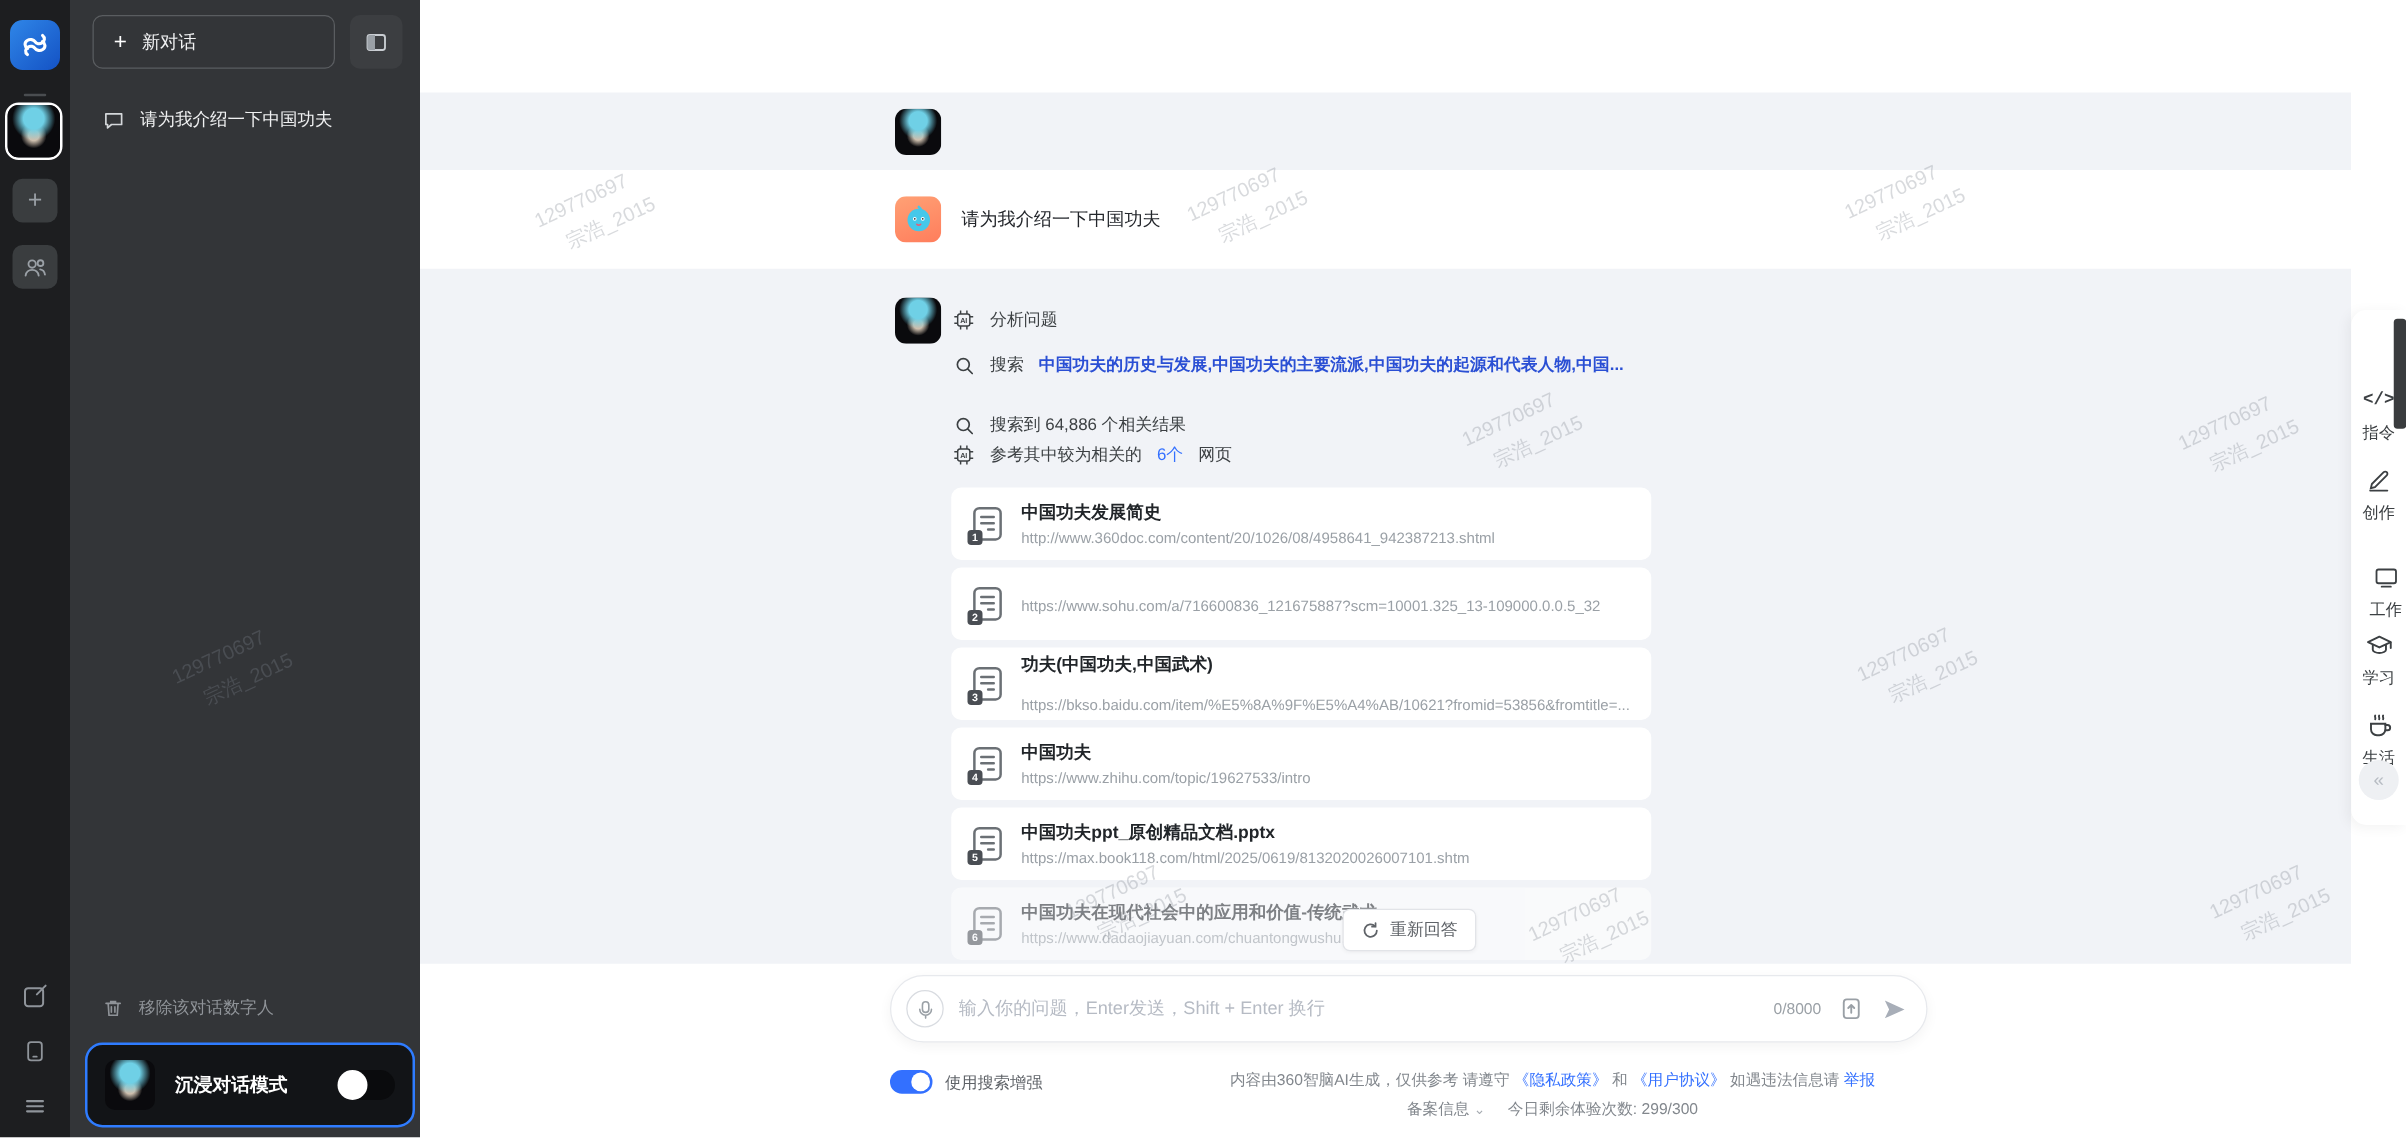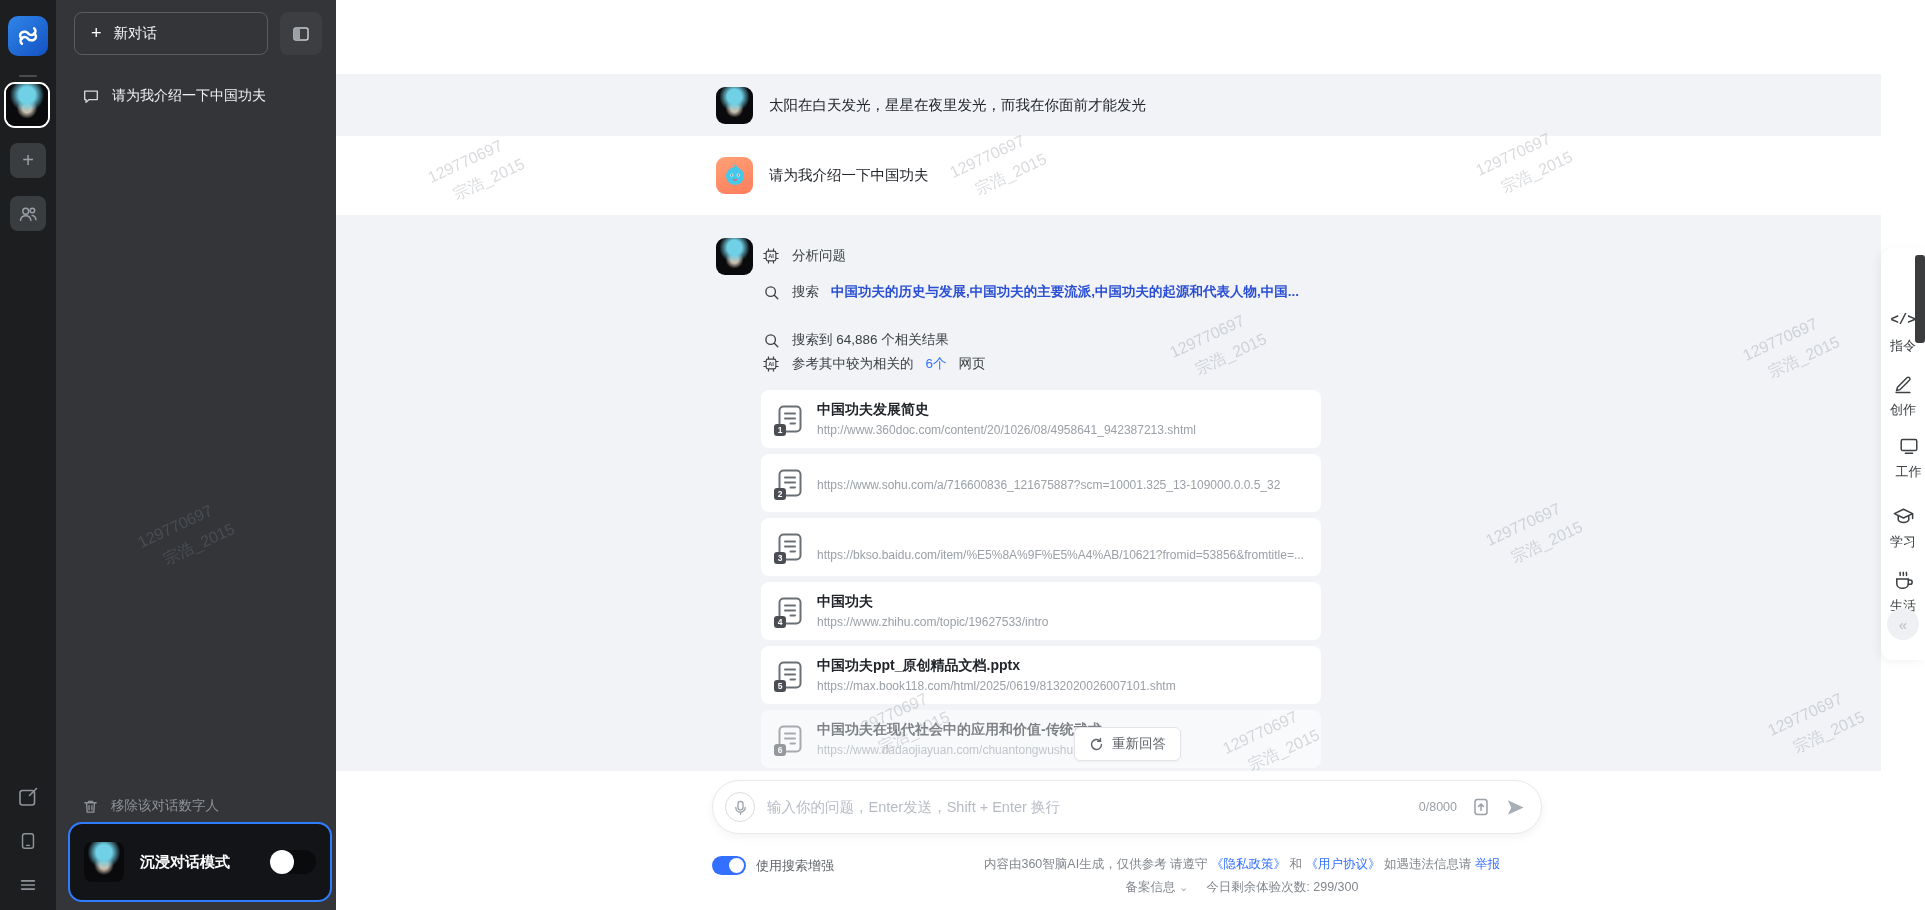--- a/index.html
+++ b/index.html
@@ -27,21 +27,21 @@
   .sidebar { width:280px; background:#333538; position:relative; flex:none; color:#e8eaec; }
   .newchat-btn { position:absolute; left:18px; top:12px; width:194px; height:43px; border:1px solid #5a5d60;
     border-radius:8px; display:flex; align-items:center; gap:12px; padding-left:16px; color:#f2f3f4;
     font-size:14.5px; cursor:pointer; }
   .panel-btn { position:absolute; left:224px; top:12px; width:42px; height:43px; border-radius:8px;
     background:#3c3e41; display:flex; align-items:center; justify-content:center; cursor:pointer; }
   .history-item { position:absolute; left:0; top:80px; width:280px; height:32px; display:flex;
     align-items:center; gap:12px; padding-left:26px; font-size:14px; color:#f0f1f2; cursor:pointer; }
   .remove-row { position:absolute; left:26px; bottom:95px; display:flex; align-items:center; gap:12px;
     color:#8f9398; font-size:13.5px; cursor:pointer; }
-  .immersive-card { position:absolute; left:12px; bottom:8px; width:264px; height:80px; border:2px solid #2f7cff;
+  .immersive-card { position:absolute; left:12px; bottom:8px; width:264px; height:68px; border:2px solid #2f7cff;
     border-radius:14px; background:#121417; display:flex; align-items:center; cursor:pointer; }
   .immersive-avatar { width:40px; height:40px; border-radius:8px; overflow:hidden; margin-left:14px; flex:none; }
   .immersive-label { font-size:15px; font-weight:bold; color:#fff; margin-left:16px; flex:1; }
   .immersive-toggle { width:46px; height:24px; border-radius:12px; background:#0a0b0d; position:relative;
     margin-right:14px; flex:none; }
   .immersive-knob { position:absolute; left:0px; top:0px; width:24px; height:24px; border-radius:50%; background:#fff; }
 
   
   .main { flex:1; background:#fff; position:relative; overflow:hidden; }
   .spacer-top { height:74px; }
@@ -216,21 +216,20 @@
     </div>
   </aside>
 
   <main class="main">
     <div class="spacer-top"></div>
 
     <div class="msg-row row-gray row-user1">
       <div class="msg-avatar">
           <div class="dh-face"></div>
         </div>
-      <div class="msg-text">太阳在白天发光，星星在夜里发光，而我在你面前才能发光</div>
     </div>
 
     <div class="msg-row row-bot">
       <div class="msg-avatar">
         <div class="bot-face">
           <svg width="26" height="26" viewBox="0 0 26 26">
               <circle cx="13" cy="13" r="9" fill="#45c8ea"></circle>
               <path d="M13 2.5c2 1.5 2.5 3.5 1.5 5.5" stroke="#45c8ea" stroke-width="2" fill="none" stroke-linecap="round"></path>
               <circle cx="9.8" cy="12" r="1.5" fill="#fff"></circle>
               <circle cx="16.2" cy="12" r="1.5" fill="#fff"></circle>
@@ -320,20 +319,21 @@
       </div>
       <div class="src-card" style="top:303px;">
         <span class="src-icon">
           <svg width="26" height="30" viewBox="0 0 26 30" fill="none" stroke="currentColor" stroke-width="2" stroke-linecap="round">
               <rect x="2.5" y="2.5" width="21" height="25" rx="4"></rect>
               <path d="M8 9.5h10M8 14.5h10M13.5 19.5h4.5"></path>
             </svg>
           <span class="src-badge">3</span>
         </span>
         <span class="src-body">
+          <span class="src-title" style="display:block;">功夫(中国功夫,中国武术)</span>
           <span class="src-url" style="display:block;margin-top:16px;">https://bkso.baidu.com/item/%E5%8A%9F%E5%A4%AB/10621?fromid=53856&amp;fromtitle=...</span>
         </span>
       </div>
       <div class="src-card" style="top:367px;">
         <span class="src-icon">
           <svg width="26" height="30" viewBox="0 0 26 30" fill="none" stroke="currentColor" stroke-width="2" stroke-linecap="round">
               <rect x="2.5" y="2.5" width="21" height="25" rx="4"></rect>
               <path d="M8 9.5h10M8 14.5h10M13.5 19.5h4.5"></path>
             </svg>
           <span class="src-badge">4</span>
@@ -444,21 +444,21 @@
       </div>
       <div class="rp-item" style="top:124px;">
         <span class="rp-icon">
           <svg width="22" height="22" viewBox="0 0 24 24" fill="none" stroke="currentColor" stroke-width="1.6" stroke-linecap="round">
               <path d="M6 15.5 16.3 5.2a1.9 1.9 0 0 1 2.7 2.7L8.7 18.2l-3.6.9z"></path>
               <path d="M4.5 21.2h15"></path>
             </svg>
         </span>
         <span class="rp-label">创作</span>
       </div>
-      <div class="rp-item" style="top:186px;padding-left:11px;">
+      <div class="rp-item" style="top:202px;padding-left:11px;">
         <span class="rp-icon">
           <svg width="22" height="22" viewBox="0 0 24 24" fill="none" stroke="currentColor" stroke-width="1.6" stroke-linecap="round">
               <rect x="3.5" y="5" width="17" height="12" rx="1.8"></rect>
               <path d="M8 20h8"></path>
             </svg>
         </span>
         <span class="rp-label">工作</span>
       </div>
       <div class="rp-item" style="top:256px;">
         <span class="rp-icon">

